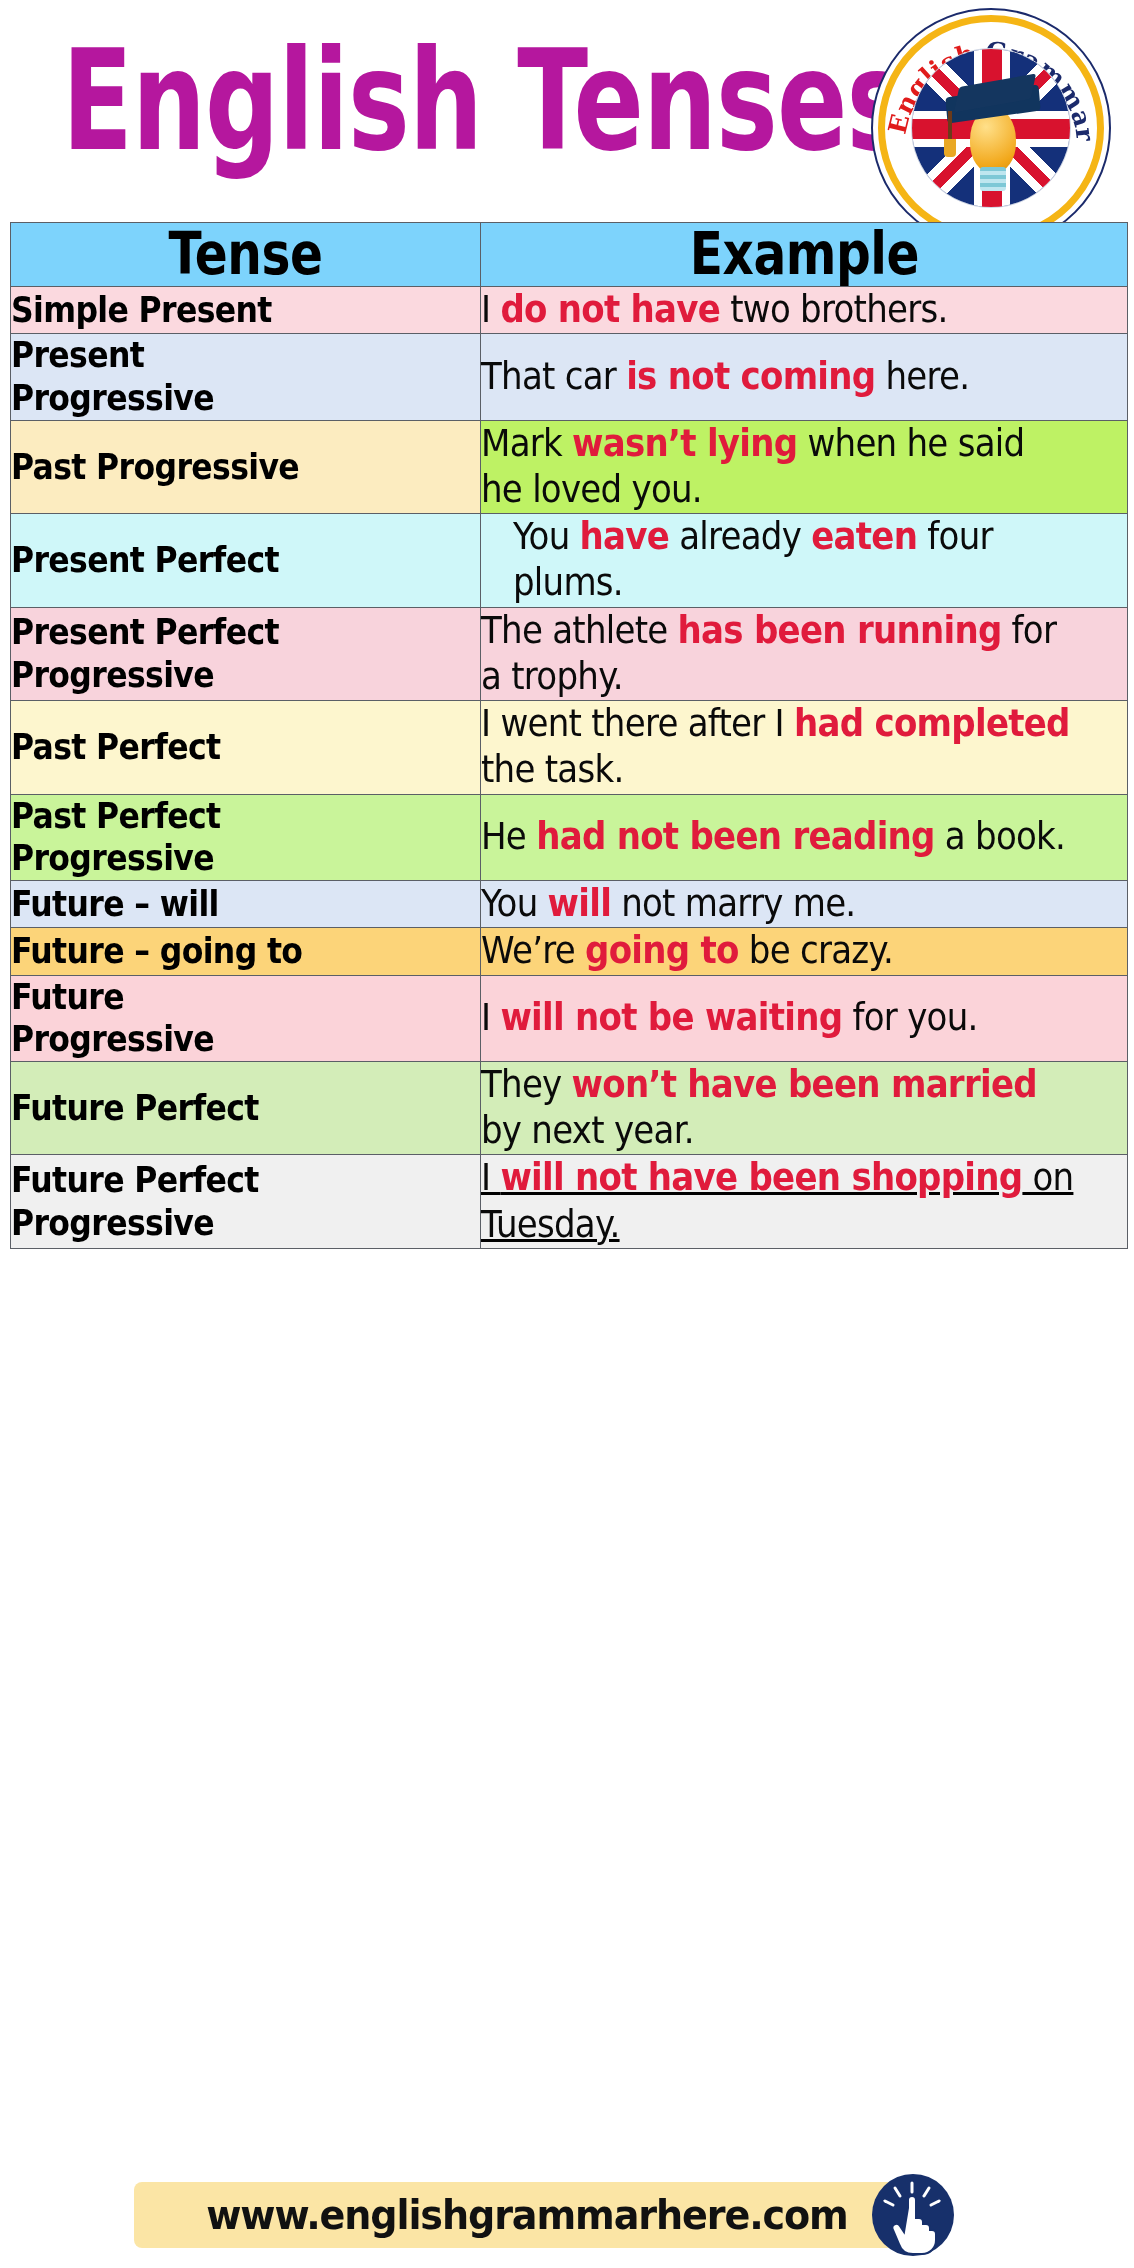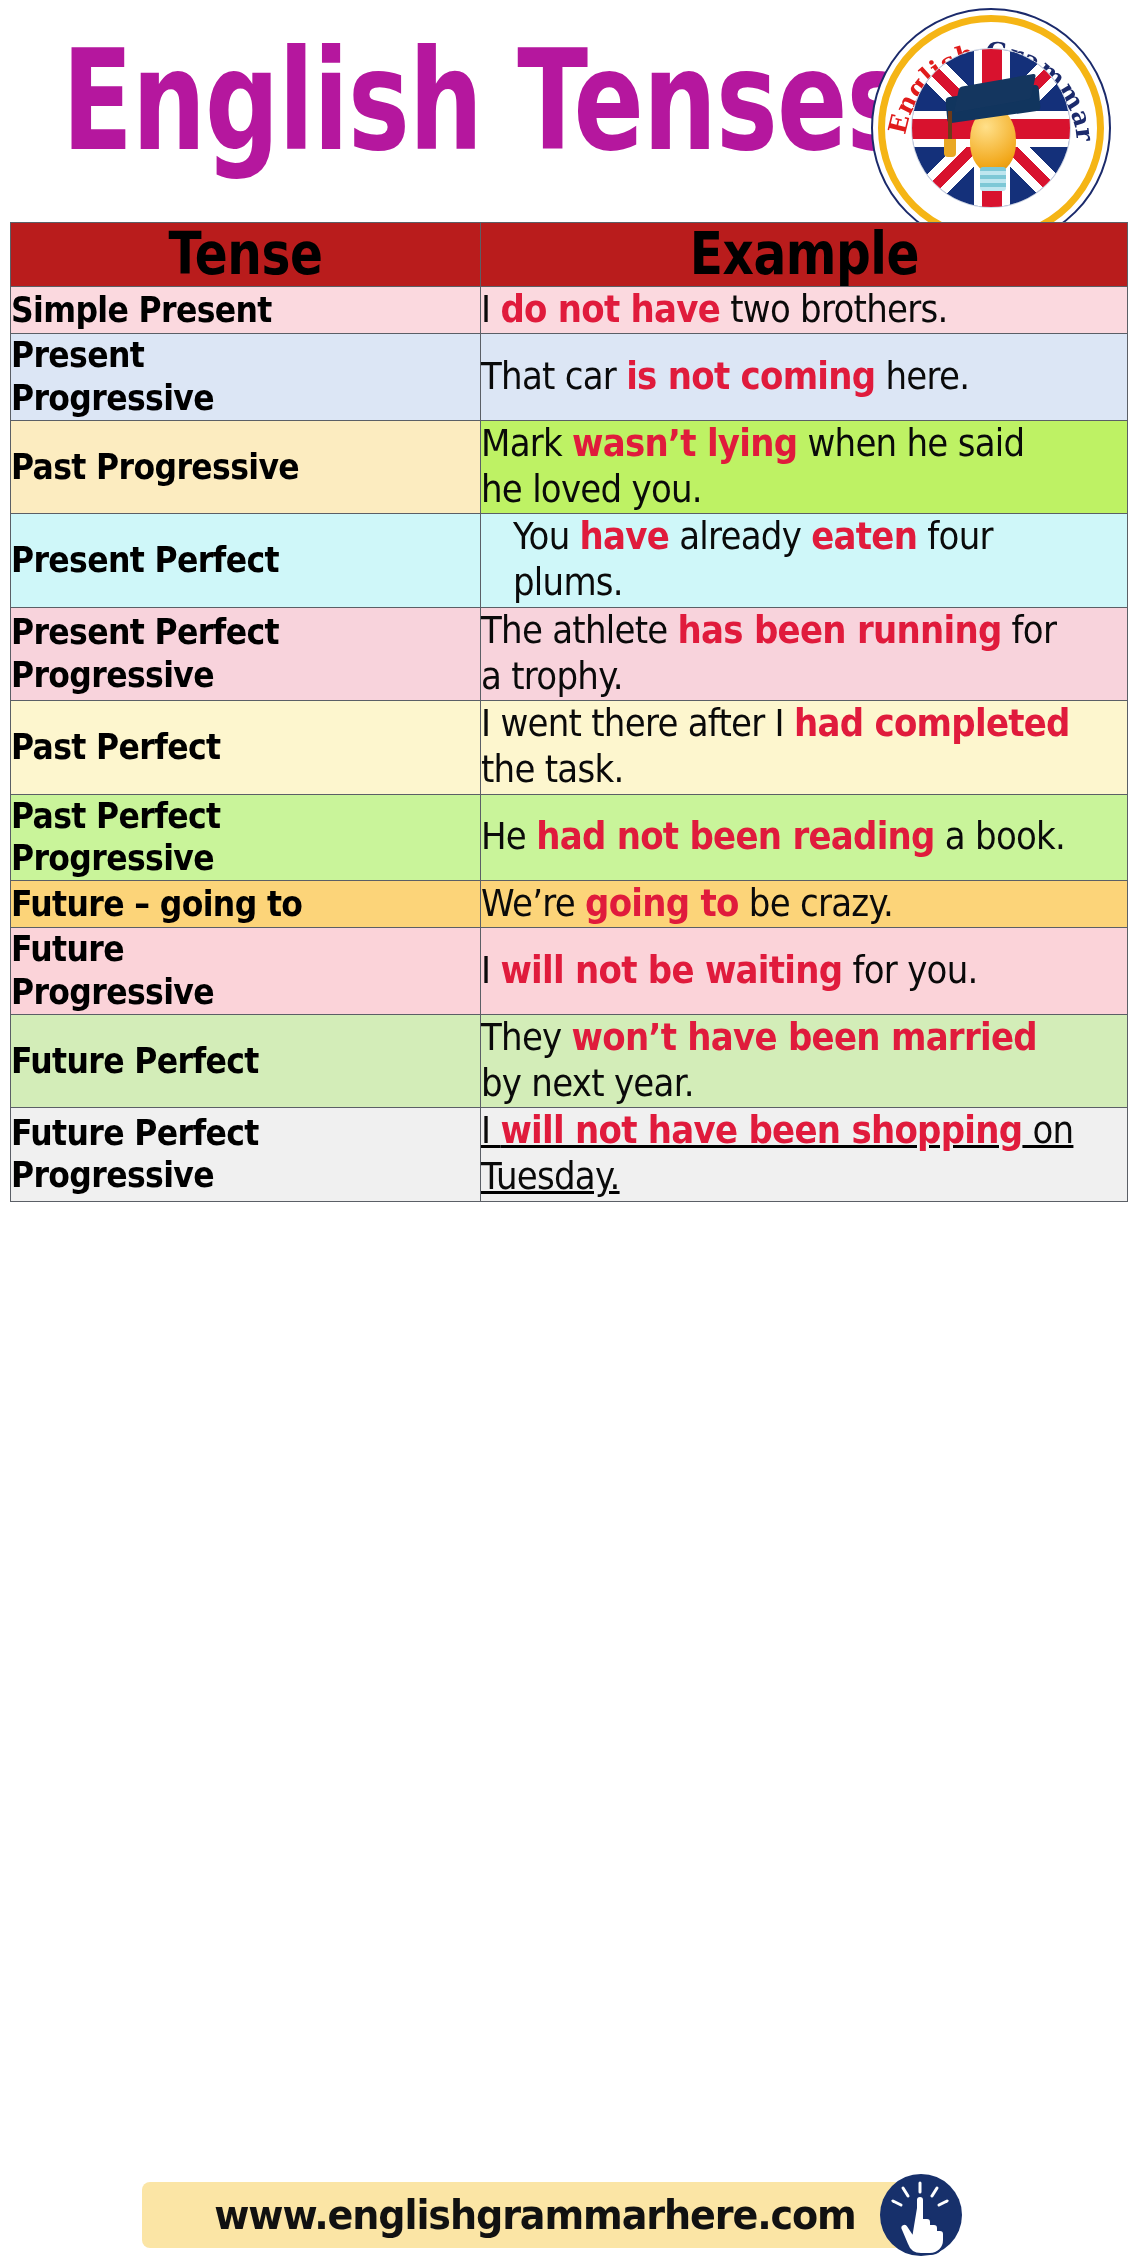--- a/index.html
+++ b/index.html
@@ -179,21 +179,21 @@
   .table col.c1 { width: 470px; }
   .table col.c2 { width: 647px; }
 
   .table td, .table th {
     border: 1px solid #5b5f66;
     vertical-align: middle;
     padding: 0;
   }
 
   .th-cell {
-    background: #b91c1c;
+    background: #7dd3fc;
     text-align: center;
     height: 58px;
   }
   .th-label {
     font-family: "DejaVu Sans", sans-serif;
     font-weight: 700;
     font-size: 54px;
     color: #000000;
     letter-spacing: -0.5px;
     display: inline-block;
@@ -230,21 +230,21 @@
     transform-origin: left center;
   }
   .ex-text b {
     color: #E01B3C;
     font-weight: 700;
   }
 
   
   .footer {
     position: absolute;
-    left: 8px;
+    left: 0;
     top: 2172px;
     width: 952px;
     height: 96px;
     text-decoration: underline;
   }
   .footer-bar {
     position: absolute;
     left: 134px;
     top: 10px;
     width: 786px;
@@ -384,20 +384,28 @@
             <span class="ex-text">I went there after I <b style="color: rgb(224, 27, 60);">had completed</b> the task.</span>
           </td>
         </tr>
         <tr>
           <td class="tense-cell" style="background: rgb(201, 244, 154);">
             <span class="tense-label">Past Perfect
 Progressive</span>
           </td>
           <td class="ex-cell" style="background: rgb(201, 244, 154); margin-left: 28px;">
             <span class="ex-text">He <b style="color: rgb(224, 27, 60);">had not been reading</b> a book.</span>
+          </td>
+        </tr>
+        <tr>
+          <td class="tense-cell" style="background: rgb(220, 230, 245);">
+            <span class="tense-label">Future – will</span>
+          </td>
+          <td class="ex-cell" style="background: rgb(220, 230, 245);">
+            <span class="ex-text">You <b style="color: rgb(224, 27, 60);">will</b> not marry me.</span>
           </td>
         </tr>
         <tr>
           <td class="tense-cell" style="background: rgb(252, 212, 121);">
             <span class="tense-label">Future – going to</span>
           </td>
           <td class="ex-cell" style="background: rgb(252, 212, 121);">
             <span class="ex-text">We’re <b style="color: rgb(224, 27, 60);">going to</b> be crazy.</span>
           </td>
         </tr>

